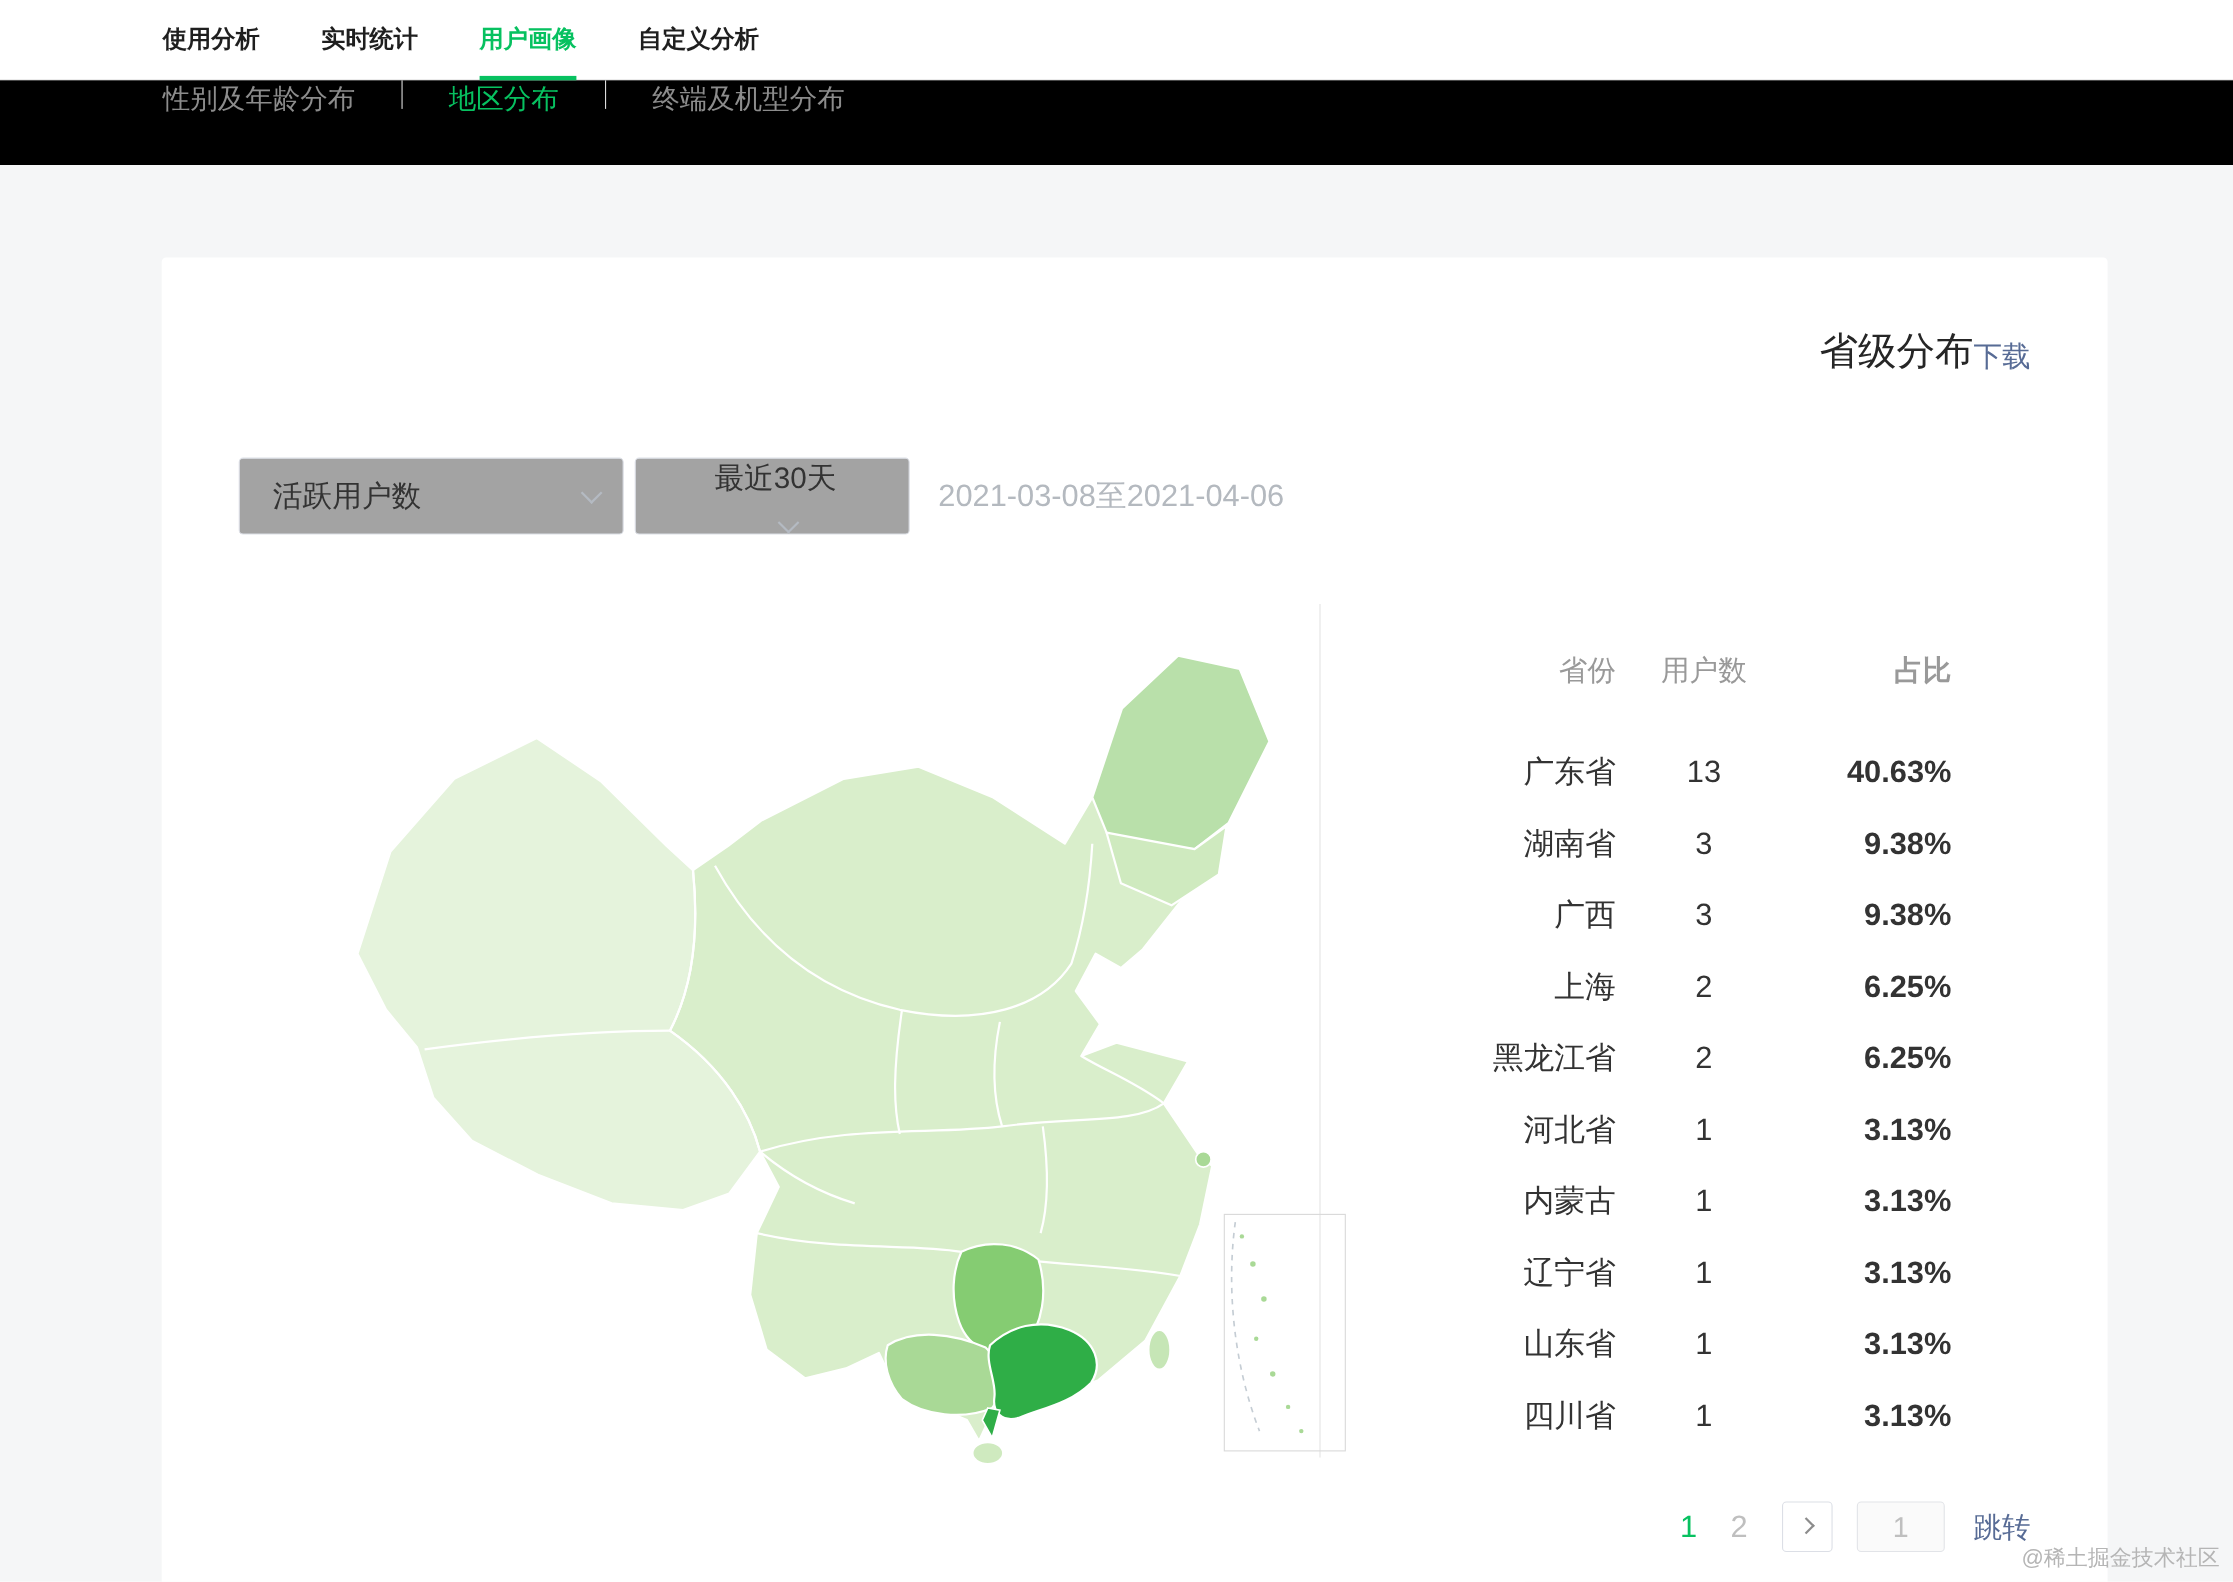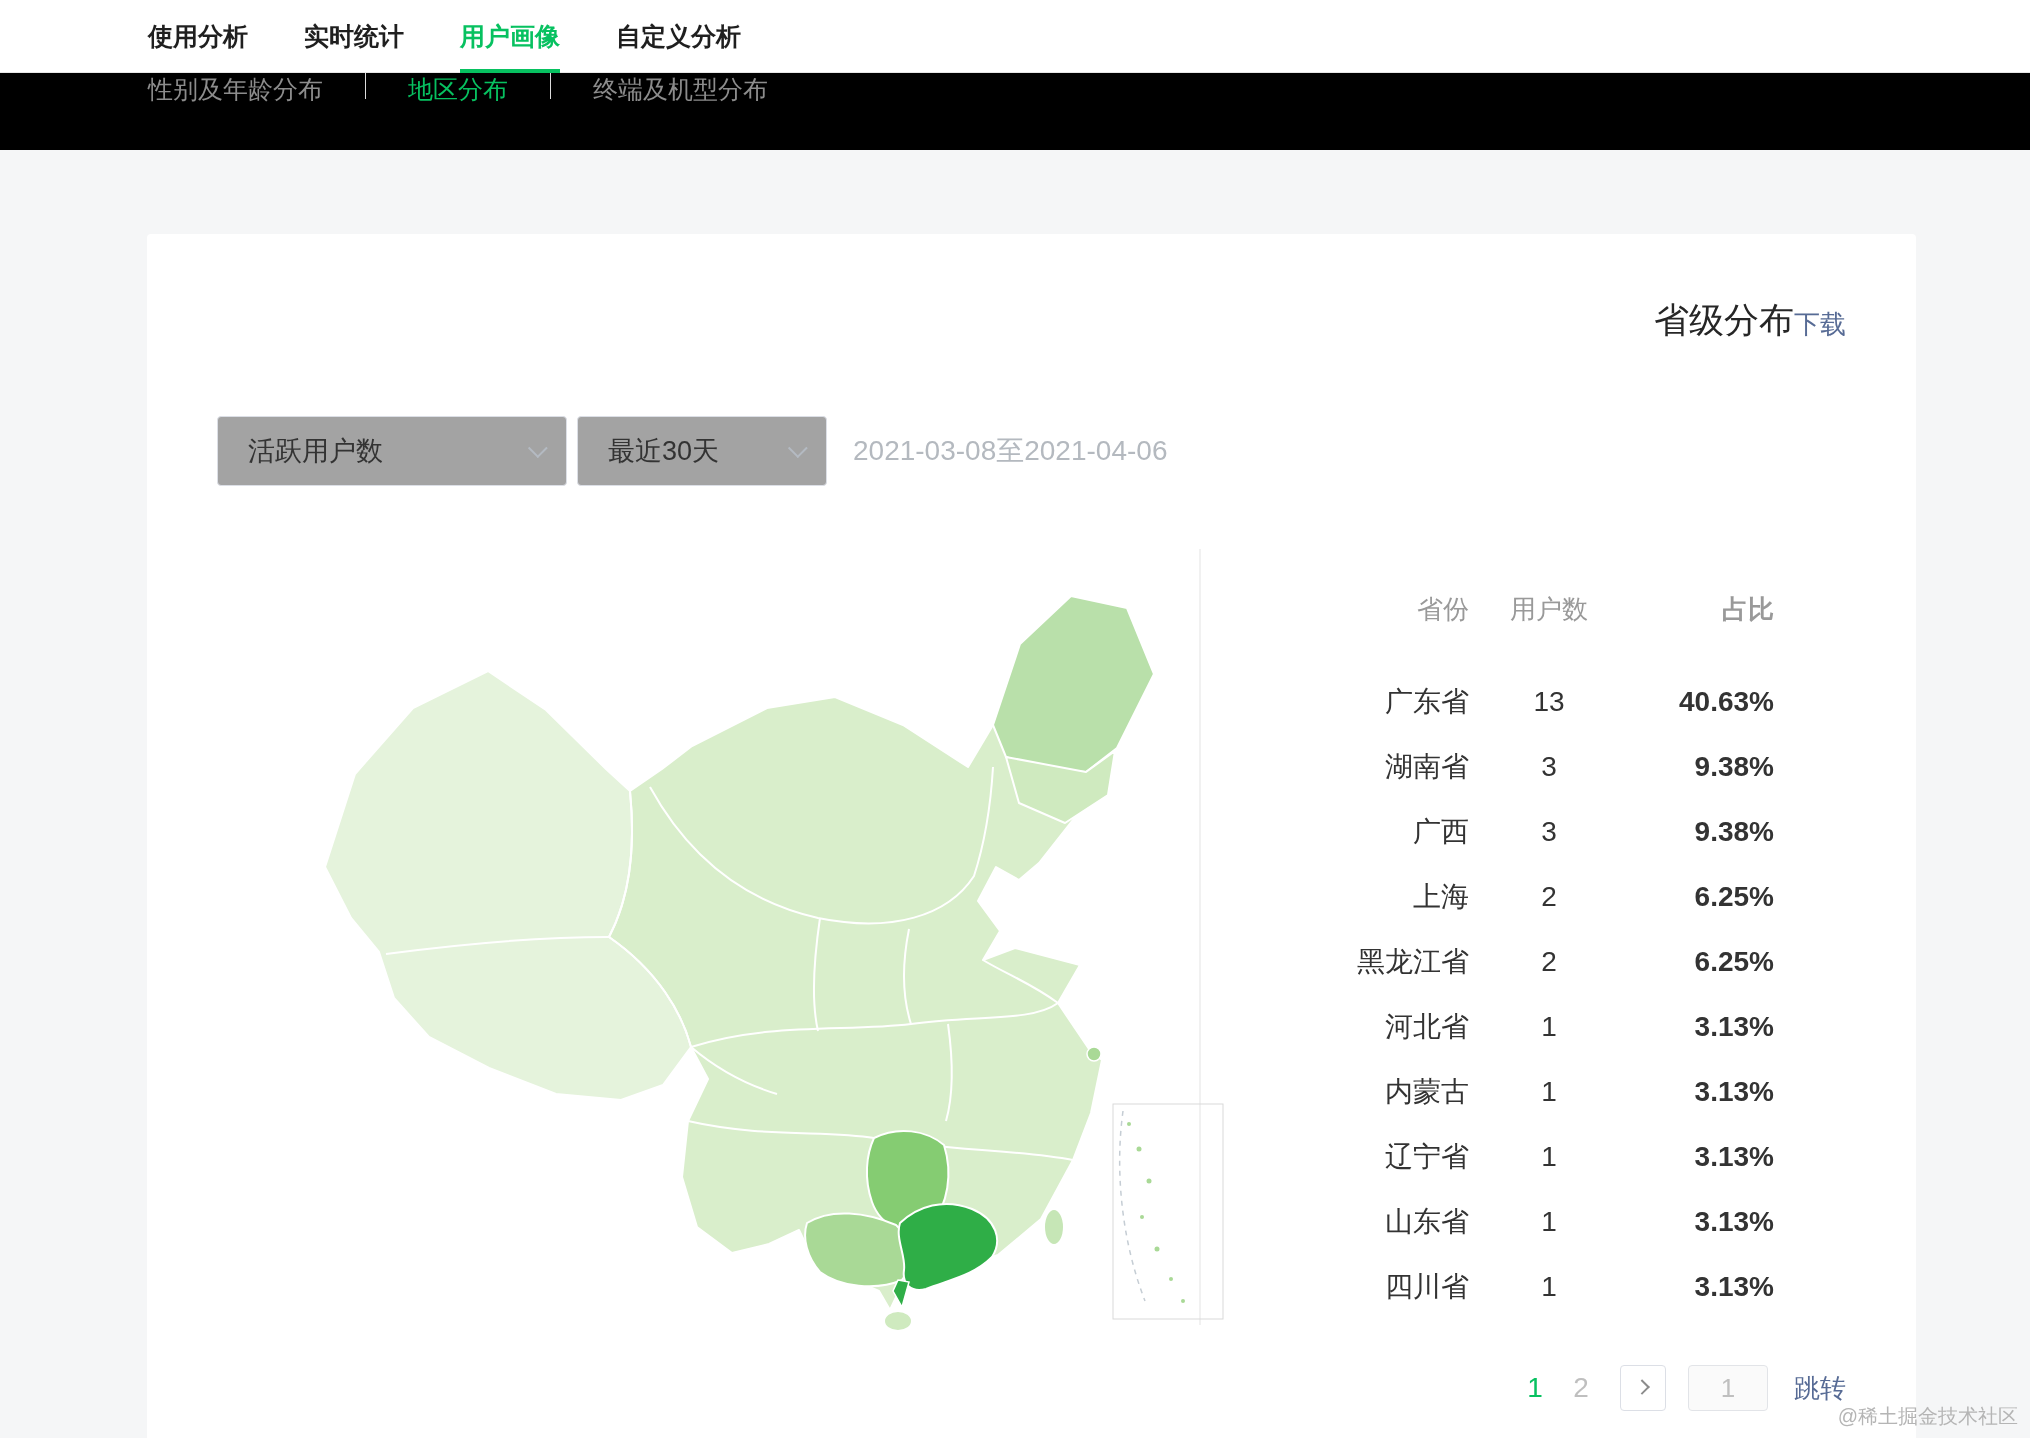--- a/index.html
+++ b/index.html
@@ -9,21 +9,21 @@
     background:#ffffff; overflow:hidden; position:relative;
     color:#333;
   }
   
   .topnav {
     height:73px; background:#fff; border-bottom:1px solid #e7e7e7;
     display:flex; align-items:stretch; padding-left:148px;
   }
   .topnav .tab {
     display:flex; align-items:center; position:relative;
-    margin-right:56px; font-size:25px; font-weight:600; color:#1f1f1f;
+    margin-right:56px; font-size:22px; font-weight:600; color:#1f1f1f;
     cursor:pointer;
   }
   .topnav .tab.active { color:#07c160; }
   .topnav .tab.active::after {
     content:""; position:absolute; left:0; right:0; bottom:-1px;
     height:4px; background:#07c160;
   }
   
   .subnav {
     height:77px; background:#000000;
@@ -48,21 +48,21 @@
   .card-title { font-size:35px; font-weight:500; color:#262626; line-height:48px; }
   .download-link { font-size:26px; color:#576b95; cursor:pointer; line-height:40px; }
   
   .filters { margin-top:72px; display:flex; align-items:center; }
   .select {
     height:70px; border:1px solid #dcdfe6; border-radius:4px; background:#a3a3a3;
     display:flex; align-items:center; justify-content:space-between;
     padding:0 24px 0 30px; cursor:pointer;
   }
   .select.metric { width:350px; margin-right:10px; }
-  .select.range  { width:250px; }
+  .select.range  { width:250px;flex-direction:column; }
   .select .sel-label { font-size:27px; color:#333; }
   .chev-down {
     width:14px; height:14px; border-right:2px solid #b4bac2; border-bottom:2px solid #b4bac2;
     transform:rotate(45deg) translateY(-4px); margin-left:18px;
   }
   .date-range { margin-left:26px; font-size:28px; color:#b4b9bf; }
   
   .content { position:relative; margin-top:63px; height:812px; }
   .map-wrap { position:absolute; left:80px; top:0; width:1000px; height:800px; }
   

